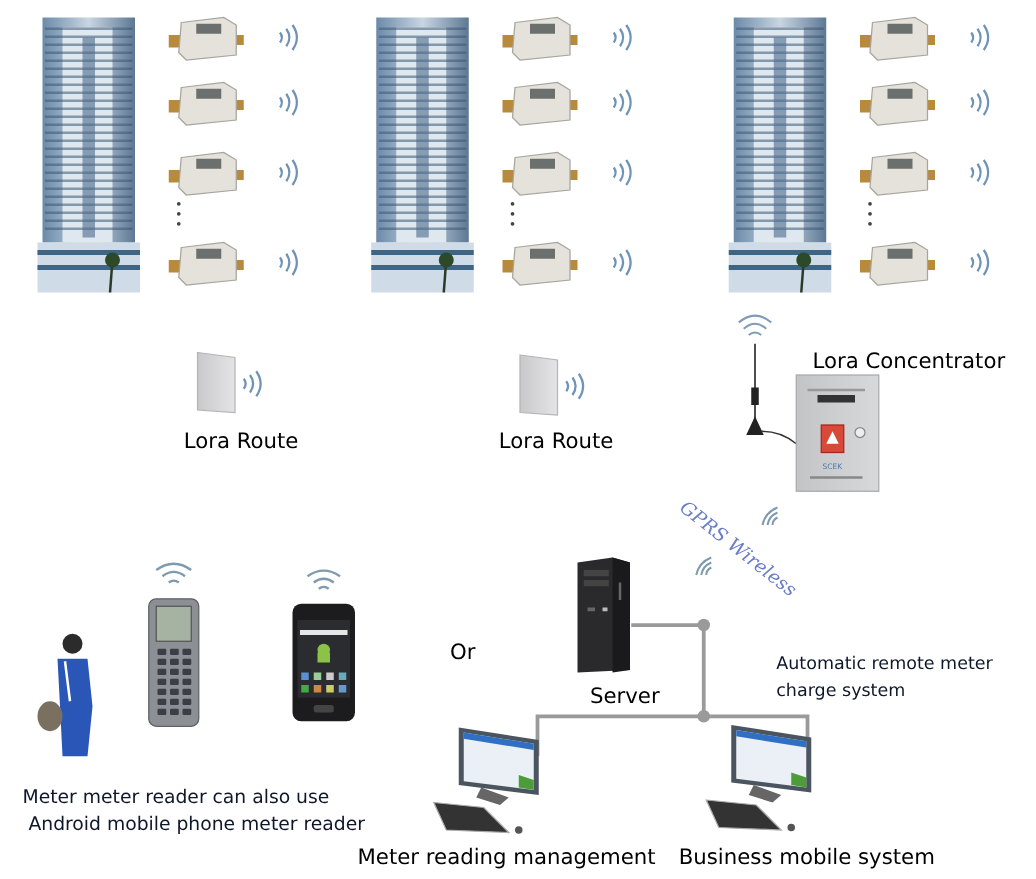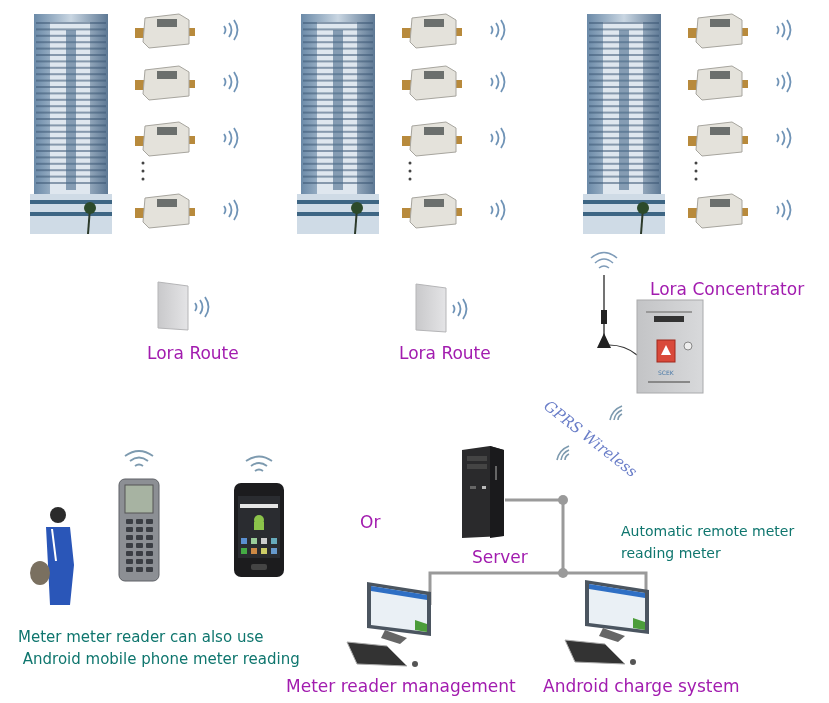--- a/index.html
+++ b/index.html
@@ -1,19 +1,19 @@
 <!DOCTYPE html>
 <html><head>
 <meta charset="utf-8">
 <style>
   html,body{margin:0;padding:0;background:#ffffff;}
   body{width:829px;height:703px;position:relative;overflow:hidden;font-family:"DejaVu Sans","Liberation Sans",sans-serif;}
   .abs{position:absolute;}
-  .label{color:#a21caf;font-size:17px;white-space:nowrap;}
-  .label-sm{color:#0f766e;font-size:14px;white-space:nowrap;line-height:22px;}
+  .label{color:#000000;font-size:17px;white-space:nowrap;}
+  .label-sm{color:#0f172a;font-size:14px;white-space:nowrap;line-height:22px;}
   svg{display:block;overflow:visible;}
 </style>
 </head>
 <body>
 
 <div id="buildings-layer">
     <div class="abs" style="left: 30px; top: 8px;">
       <svg width="82" height="228">
         <defs>
           <linearGradient id="bg0" x1="0" x2="1">
@@ -486,50 +486,50 @@
     <polyline points="505,500 563,500 563,573"></polyline>
     <polyline points="430,605 430,573 563,573"></polyline>
     <polyline points="563,573 646,573 646,605"></polyline>
   </g>
   <circle cx="563" cy="500" r="5" fill="#9a9a9a"></circle>
   <circle cx="563" cy="573" r="5" fill="#9a9a9a"></circle>
 </svg>
 
 <div class="abs label-sm" style="left:621px;top:520px;">
   <div>Automatic remote meter</div>
-  <div>reading meter</div>
+  <div>charge system</div>
 </div>
 
 <div class="abs label" style="left:360px;top:512px;">Or</div>
 
 <div class="abs" style="left:345px;top:580px;width:100px;height:90px;">
   <svg width="100" height="90">
     <path d="M22 2 L86 12 L86 56 L22 48 Z" fill="#4b5560"></path>
     <path d="M26 6 L82 15 L82 52 L26 45 Z" fill="#eaf0f5"></path>
     <path d="M26 6 L82 15 L82 20 L26 11 Z" fill="#2f6fc4"></path>
     <path d="M70 40 L82 44 L82 52 L70 50 Z" fill="#4c9d3a"></path>
     <path d="M40 50 L62 58 L55 64 L36 58 Z" fill="#666"></path>
     <path d="M2 62 L42 66 L62 86 L12 84 Z" fill="#333" stroke="#aaa"></path>
     <circle cx="70" cy="84" r="3" fill="#555"></circle>
   </svg>
 </div>
-<div class="abs label" style="left:286px;top:676px;">Meter reader management</div>
+<div class="abs label" style="left:286px;top:676px;">Meter reading management</div>
 
 <div class="abs" style="left:563px;top:578px;width:100px;height:90px;">
   <svg width="100" height="90">
     <path d="M22 2 L86 12 L86 56 L22 48 Z" fill="#4b5560"></path>
     <path d="M26 6 L82 15 L82 52 L26 45 Z" fill="#eaf0f5"></path>
     <path d="M26 6 L82 15 L82 20 L26 11 Z" fill="#2f6fc4"></path>
     <path d="M70 40 L82 44 L82 52 L70 50 Z" fill="#4c9d3a"></path>
     <path d="M40 50 L62 58 L55 64 L36 58 Z" fill="#666"></path>
     <path d="M2 62 L42 66 L62 86 L12 84 Z" fill="#333" stroke="#aaa"></path>
     <circle cx="70" cy="84" r="3" fill="#555"></circle>
   </svg>
 </div>
-<div class="abs label" style="left:543px;top:676px;">Android charge system</div>
+<div class="abs label" style="left:543px;top:676px;">Business mobile system</div>
 
 <div class="abs" style="left:30px;top:505px;width:50px;height:103px;">
   <svg width="50" height="103">
     <circle cx="28" cy="10" r="8" fill="#2b2b2b"></circle>
     <path d="M16 22 L40 22 L44 60 L40 100 L20 100 L18 60 Z" fill="#2a56b8"></path>
     <path d="M22 24 L26 56" stroke="#fff" stroke-width="2"></path>
     <ellipse cx="10" cy="68" rx="10" ry="12" fill="#7a7060"></ellipse>
   </svg>
 </div>
 
@@ -595,14 +595,14 @@
     <rect x="8" y="66" width="6" height="6" fill="#4a4"></rect>
       <rect x="18" y="66" width="6" height="6" fill="#c84"></rect>
     <rect x="28" y="66" width="6" height="6" fill="#cc6"></rect>
       <rect x="38" y="66" width="6" height="6" fill="#69c"></rect>
     <rect x="18" y="82" width="16" height="6" rx="2" fill="#444"></rect>
   </svg>
 </div>
 
 <div class="abs label-sm" style="left:18px;top:626px;font-size:15px;line-height:22px;">
   <div>Meter meter reader can also use</div>
-  <div style="white-space:pre;"> Android mobile phone meter reading</div>
+  <div style="white-space:pre;"> Android mobile phone meter reader</div>
 </div>
 
 </body></html>

